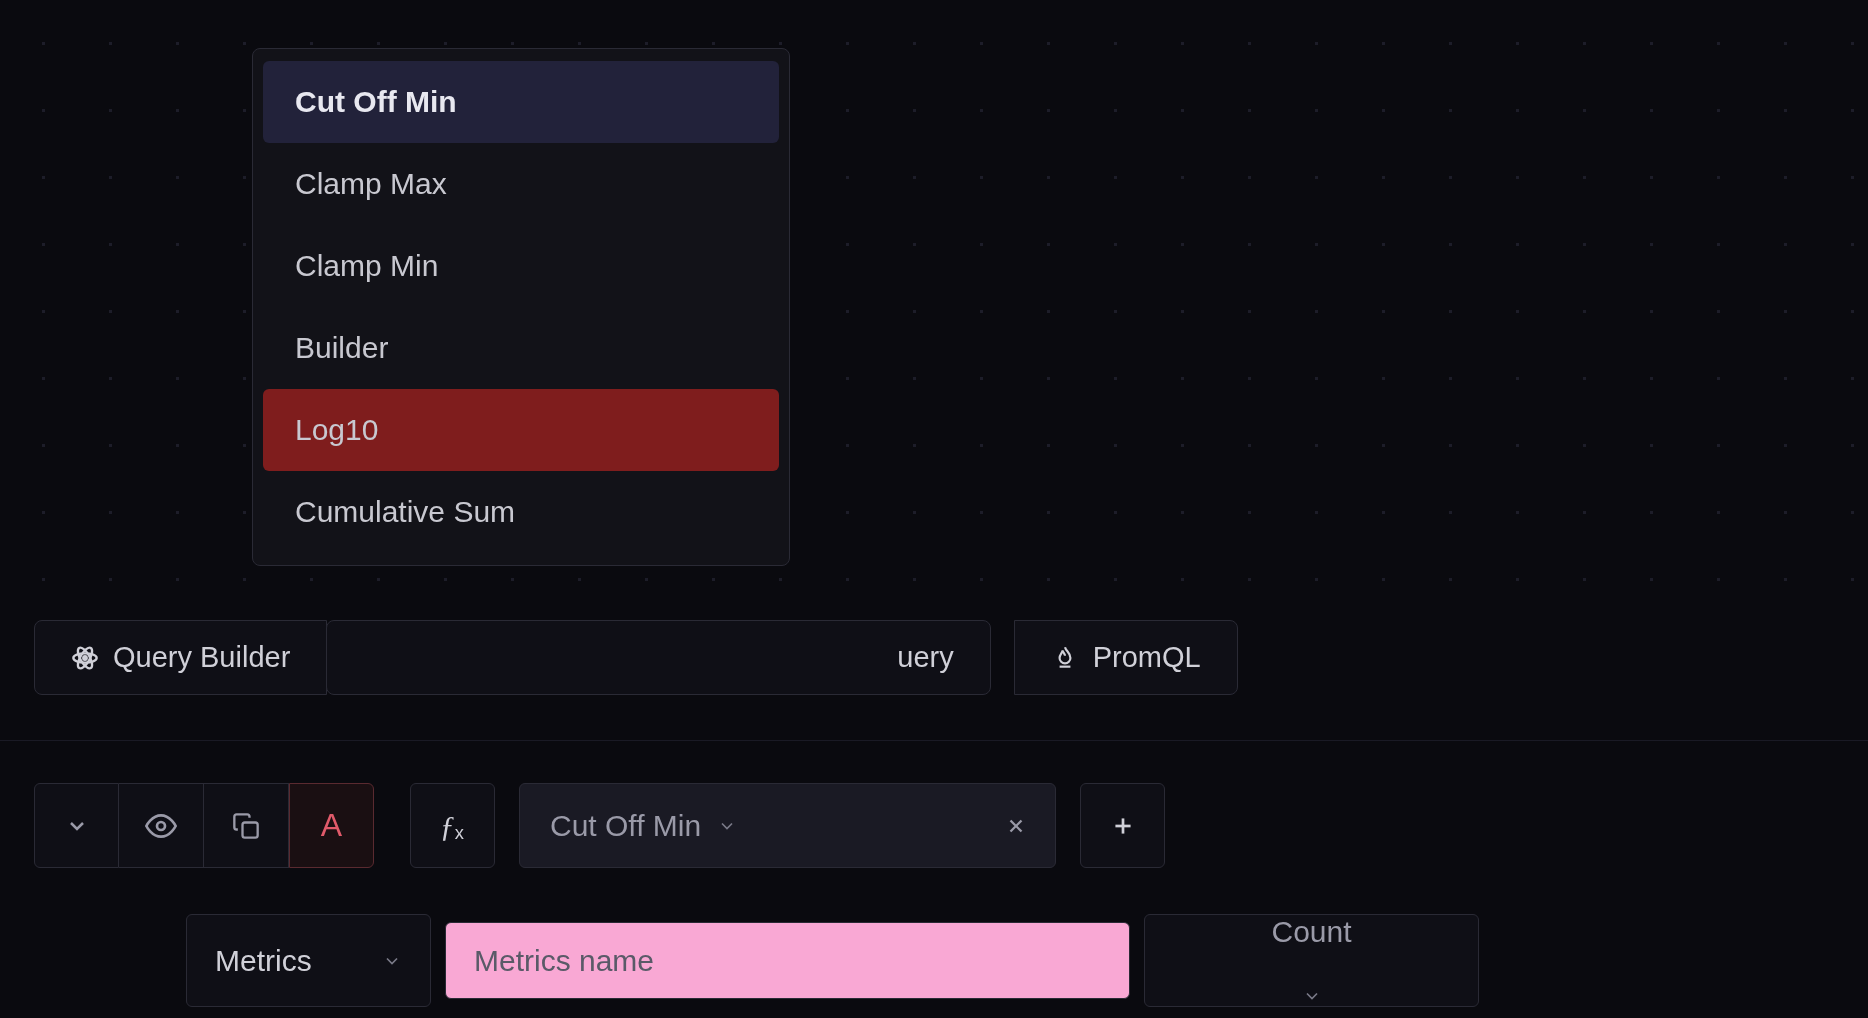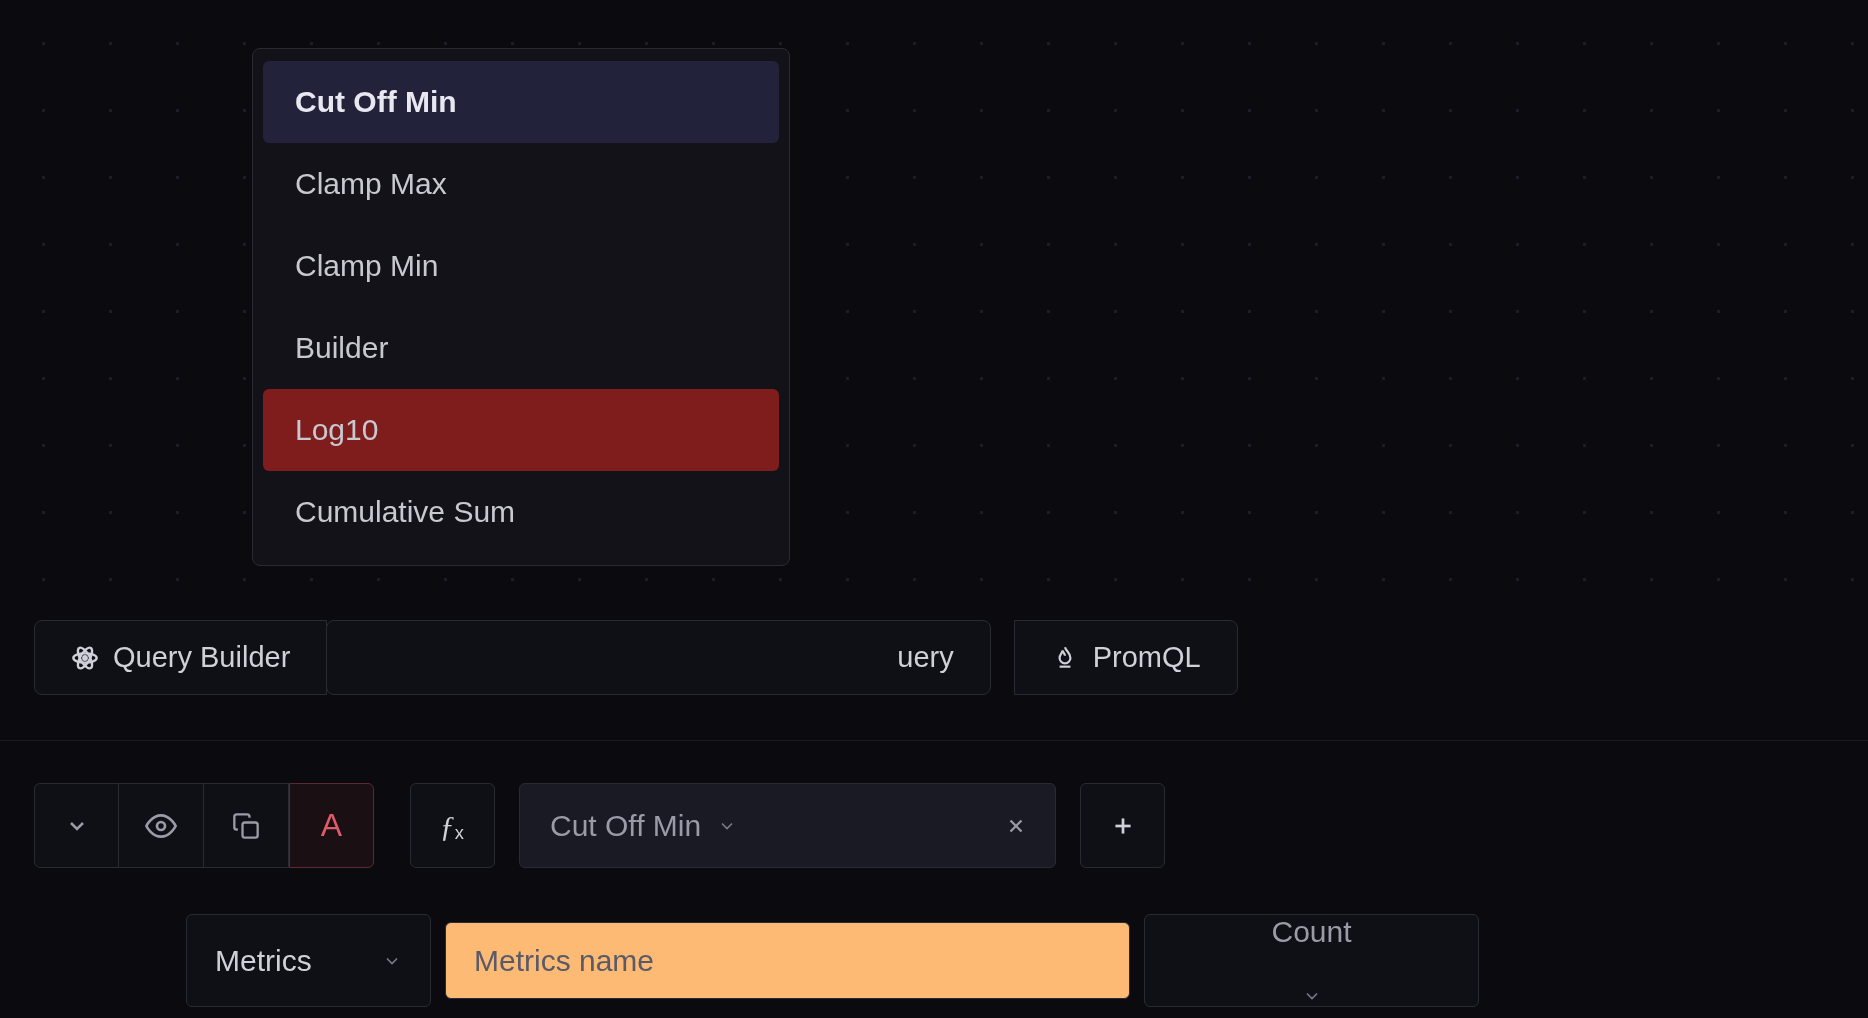--- a/index.html
+++ b/index.html
@@ -202,21 +202,21 @@
       width: 335px;
       color: #9a9aa8;
       flex-direction: column;
     }
     
     .input-box {
       width: 685px;
       height: 77px;
       border: 1px solid #2a2a35;
       border-radius: 6px;
-      background: #fdba74;
+      background: #f9a8d4;
       padding: 16px 28px;
       color: #d0d0d8;
       font-size: 30px;
       display: flex;
       align-items: center;
     }
     
     .input-box-placeholder {
       color: #5a5a68;
     }

